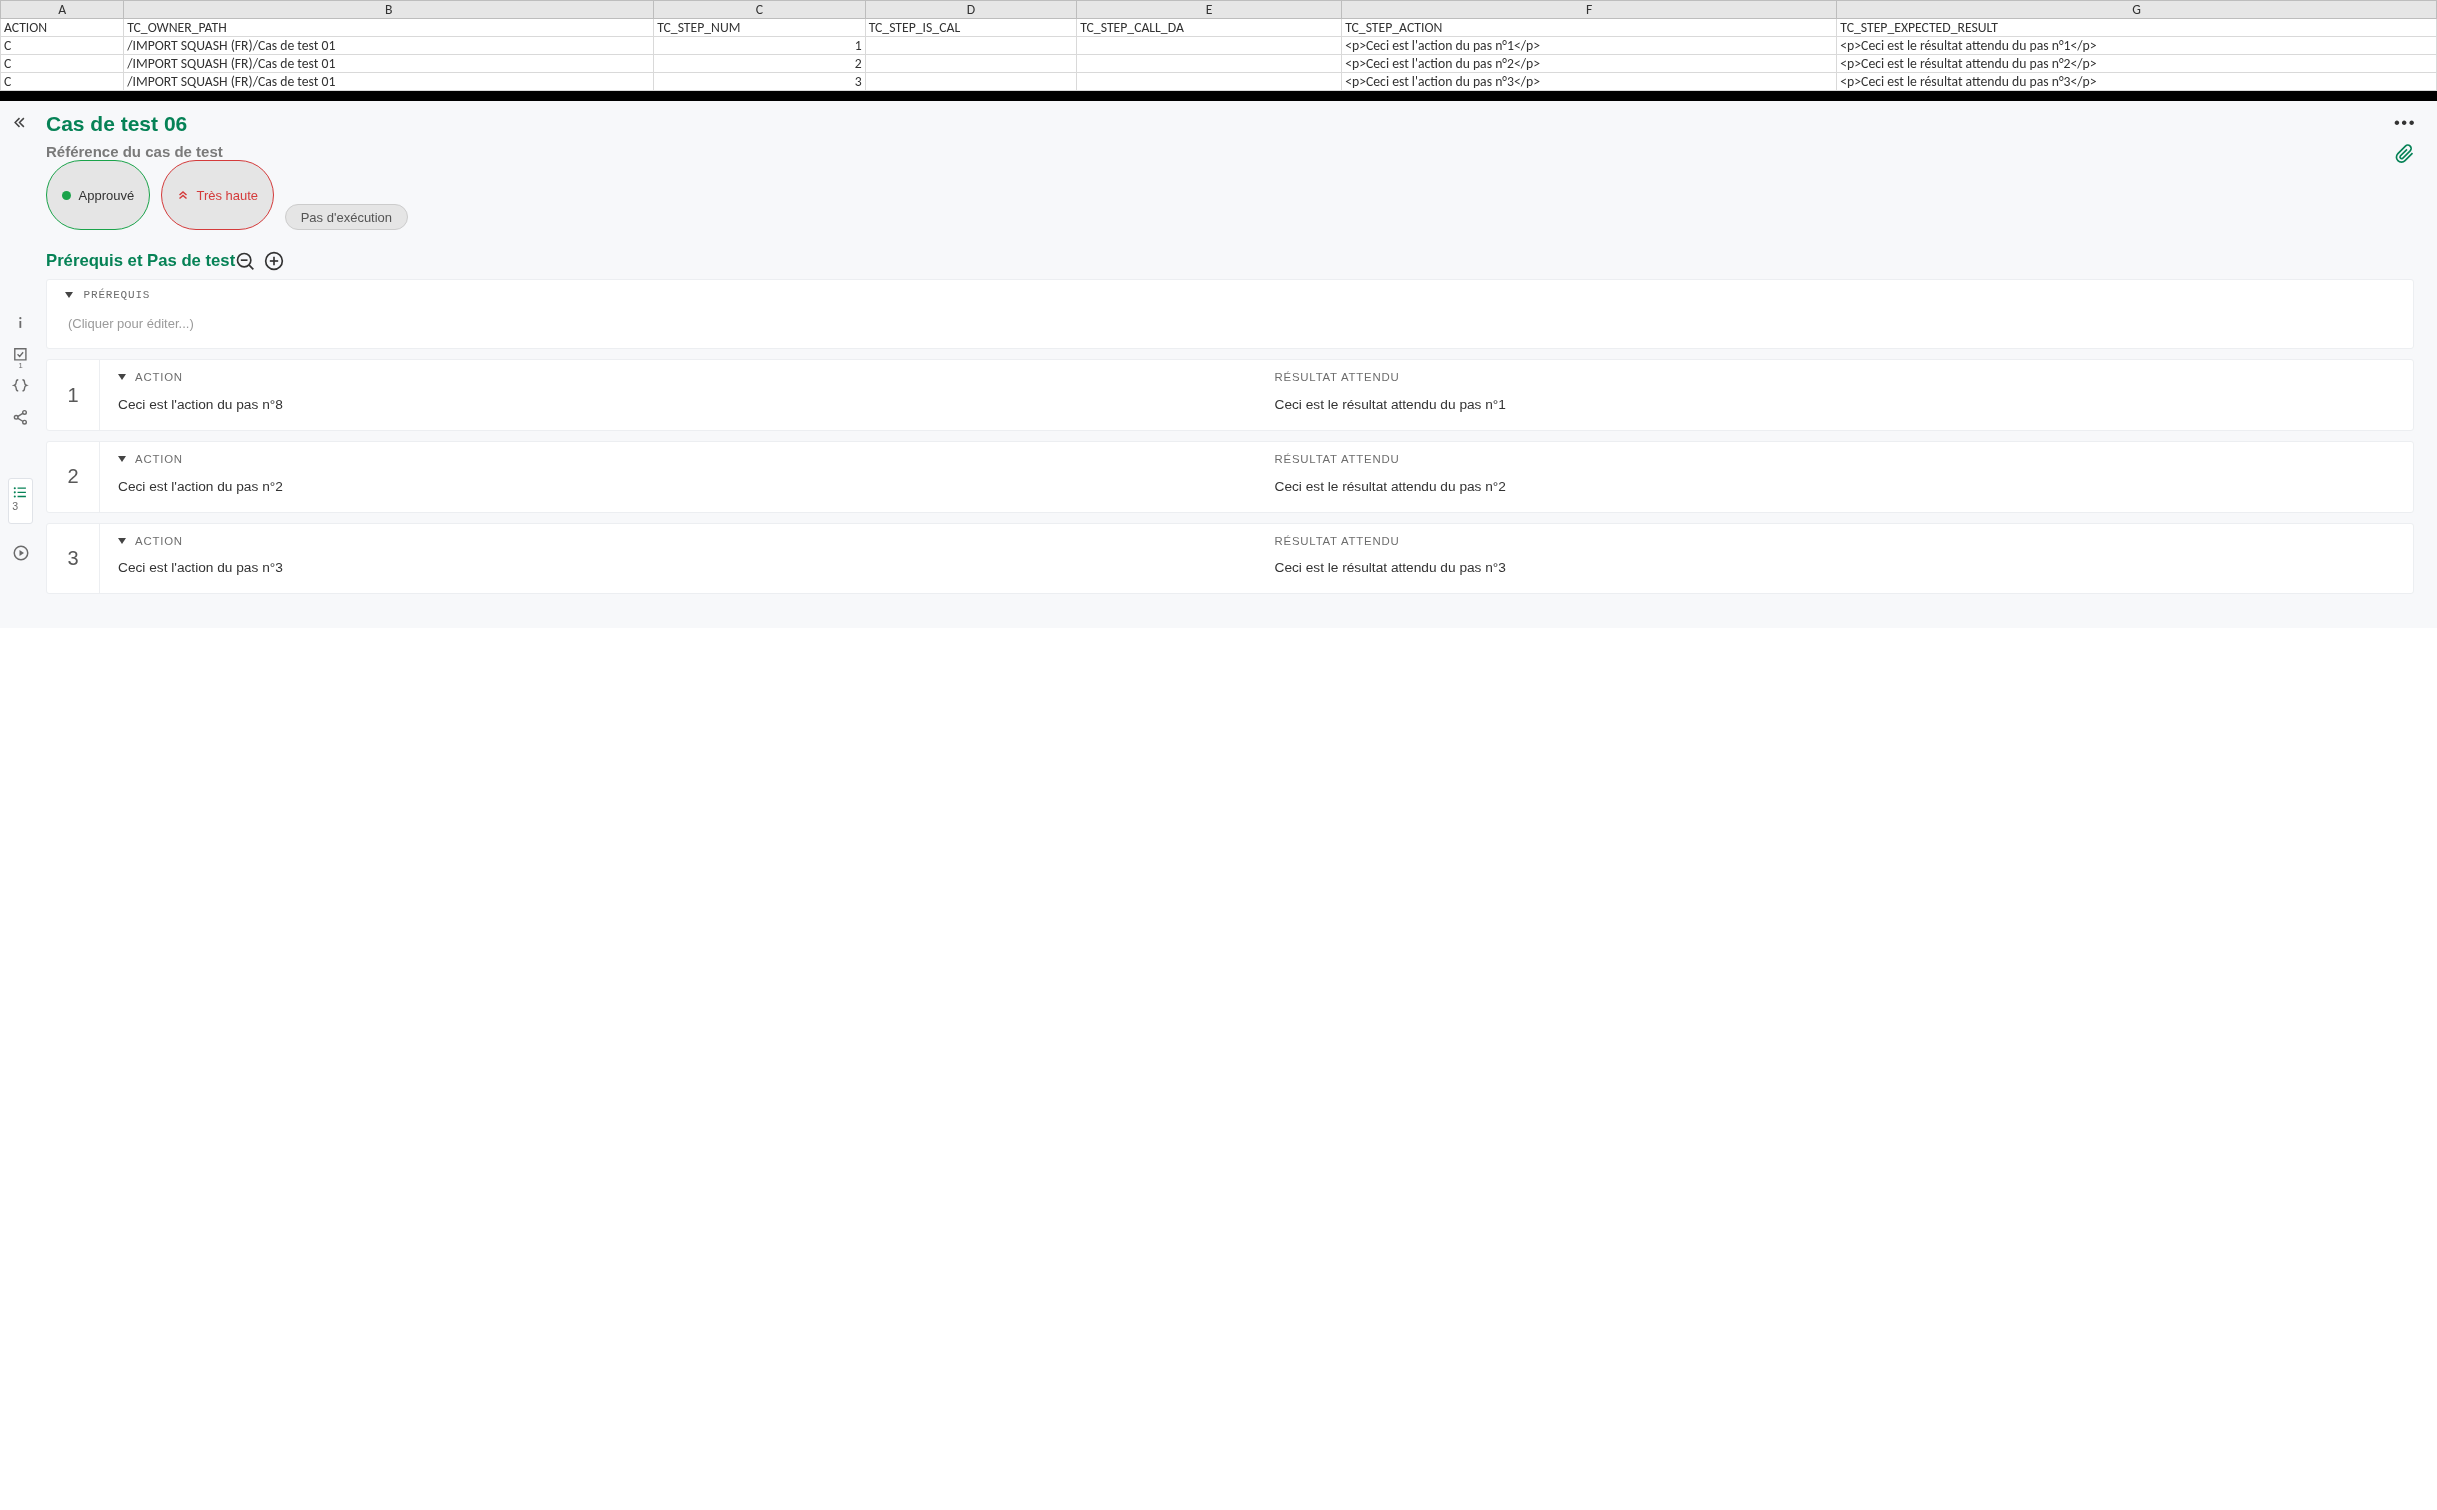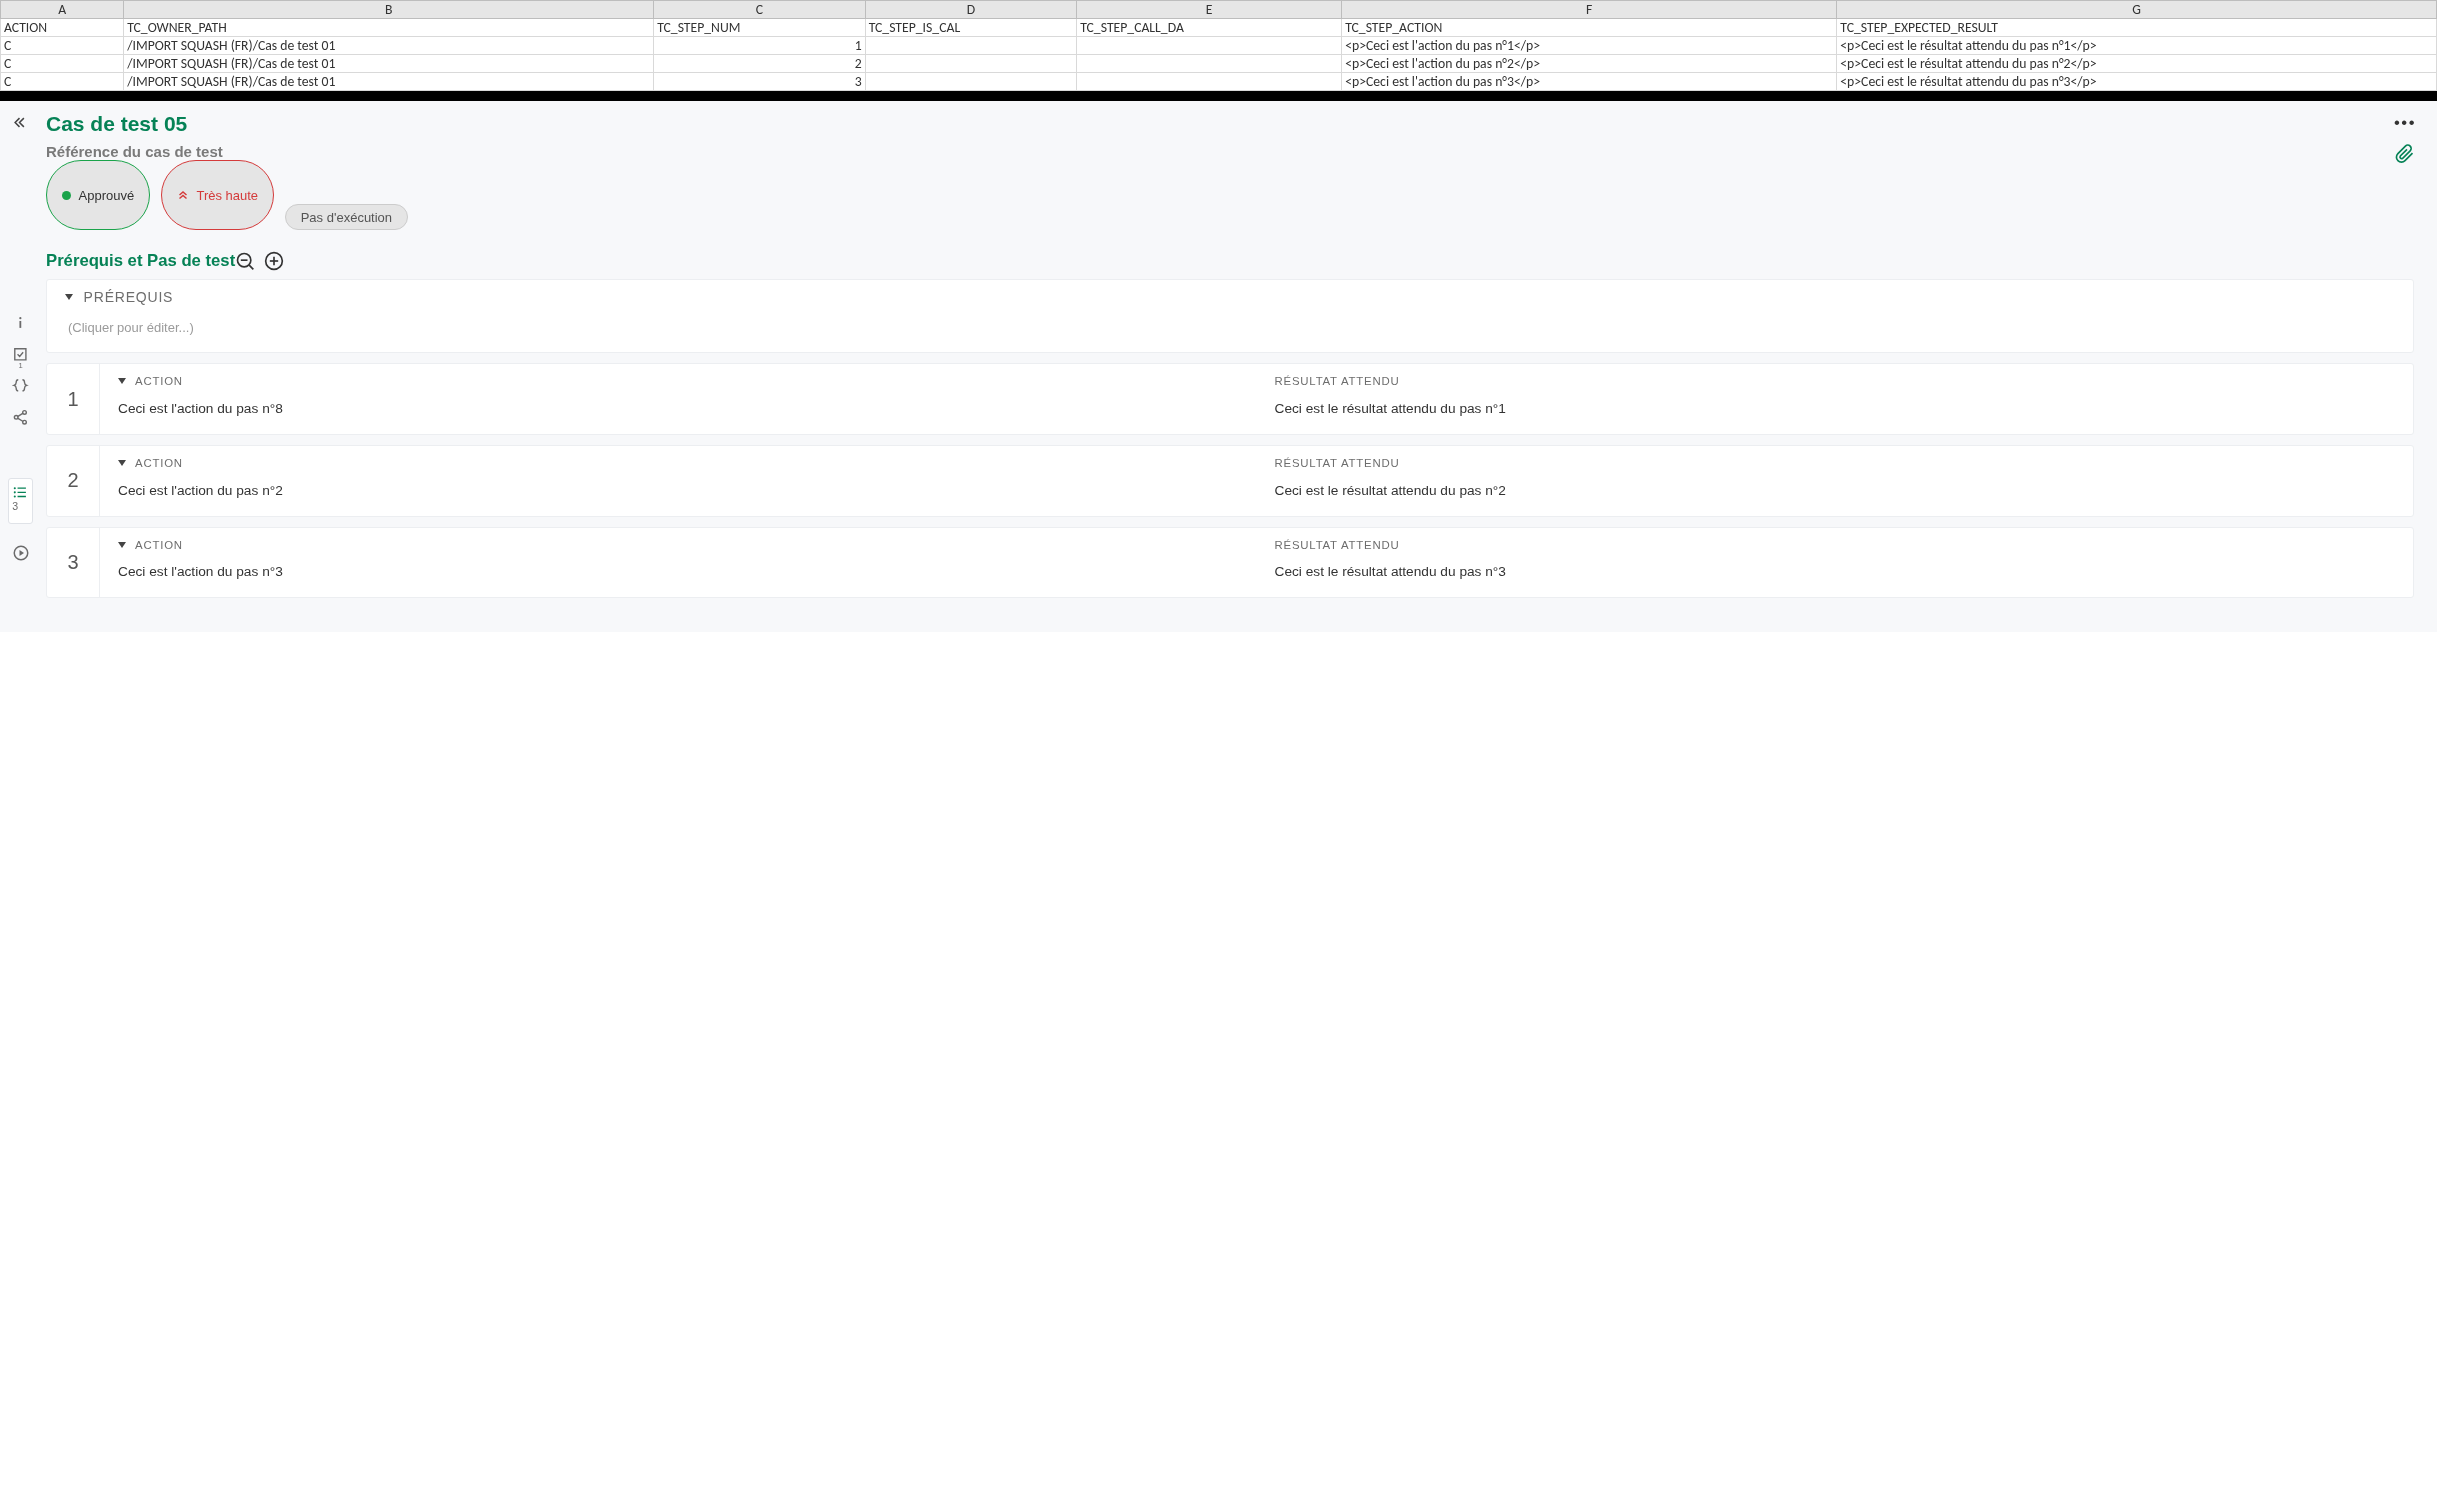--- a/index.html
+++ b/index.html
@@ -37,21 +37,21 @@
   .leftbar2 { position:absolute; left:6px; top:377px; width:29px; display:flex; flex-direction:column; gap:20px; align-items:center; color:#6b6b6b; }
 
   .section-head { display:flex; justify-content:flex-start; align-items:center; margin-bottom:7.6px; }
   .section-title { color:#068256; font-size:16.7px; font-weight:600; }
   .zoom { display:flex; gap:9px; color:#333; }
   .zoom span { cursor:pointer; }
 
   .card { background:#fff; border:0.8px solid #eceef1; border-radius:3px; margin-bottom:10.6px; }
   .prereq .ph { padding:9px 18px 7.6px; display:flex; align-items:center; gap:10.6px; }
   .prereq .ph .tri { cursor:pointer; }
-  .prereq .ph .lbl { letter-spacing:0.8px; color:#6d6d6d; font-size:14px; font-weight:500; }
+  .prereq .ph .lbl { letter-spacing:0.8px; color:#6d6d6d; font-size:11px; font-weight:500;font-family:Liberation Mono, monospace; }
   .prereq .body { padding:7.6px 21px 16.7px; color:#9b9b9b; font-size:13px; cursor:text; }
 
   .step { display:flex; }
   .step .numcol { width:53px; display:flex; align-items:center; justify-content:center; font-size:20px; color:#585858; border-right:0.8px solid #eceef1; }
   .step .content { flex:1; display:flex; }
   .step .col { flex:1; padding:10.6px 18px 18px; }
   .step .col .hdr { display:flex; align-items:center; gap:9px; color:#6d6d6d; font-size:11.4px; letter-spacing:0.8px; margin-bottom:13.7px; }
   .step .col .txt { font-size:13.7px; color:#333; }
   .tri { display:inline-block; width:0; height:0; border-left:4.6px solid transparent; border-right:4.6px solid transparent; border-top:6px solid #444; }
 
@@ -132,21 +132,21 @@
 
     <div class="top-actions">
       <span class="dots">•••</span>
       <span class="clip">
         <svg width="20" height="24" viewBox="0 0 24 24">
             <path fill="none" stroke="#068256" stroke-width="2" d="M21 11l-9 9a6 6 0 01-8.5-8.5l9-9a4 4 0 015.7 5.7l-9 9a2 2 0 01-2.8-2.8l8-8"></path>
           </svg>
       </span>
     </div>
 
-    <h1 class="title">Cas de test 05</h1>
+    <h1 class="title">Cas de test 06</h1>
     <div class="subtitle">Référence du cas de test</div>
 
     <div class="badges">
       <div class="badge green">
         <span class="dot"></span>
         <span>Approuvé</span>
       </div>
       <div class="badge red">
         <svg width="12" height="12" viewBox="0 0 24 24">
             <path fill="none" stroke="#d43a3a" stroke-width="3" d="M5 12l7-6 7 6M5 19l7-6 7 6"></path>

